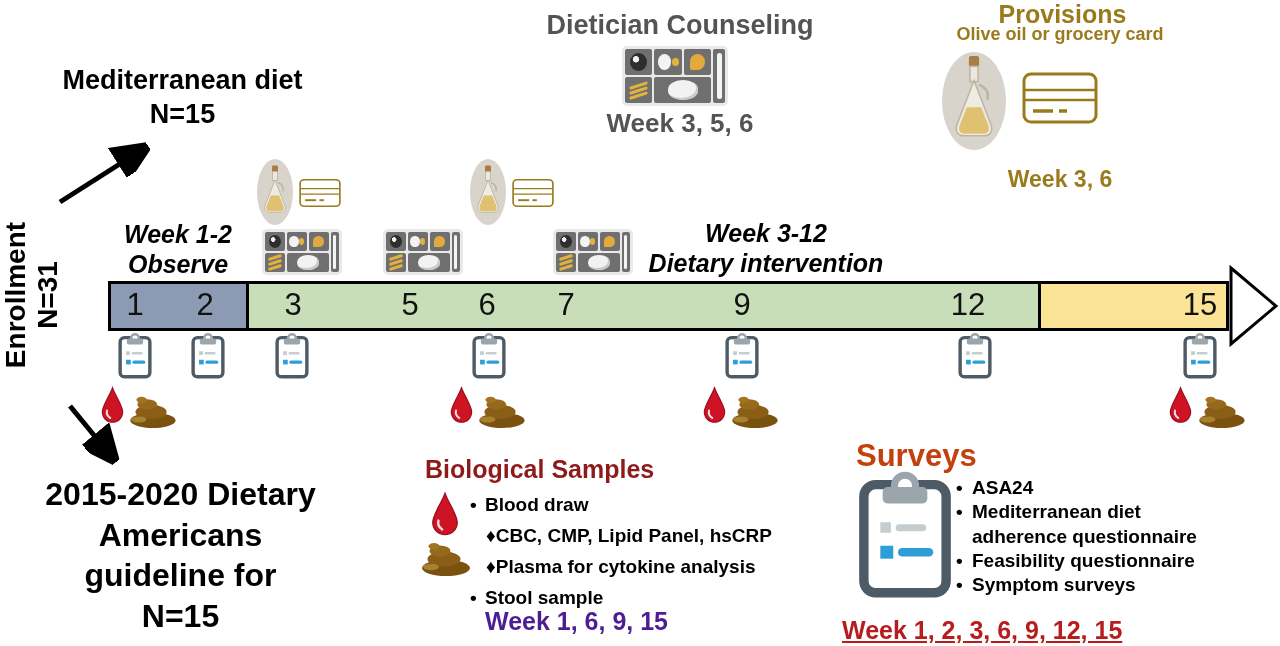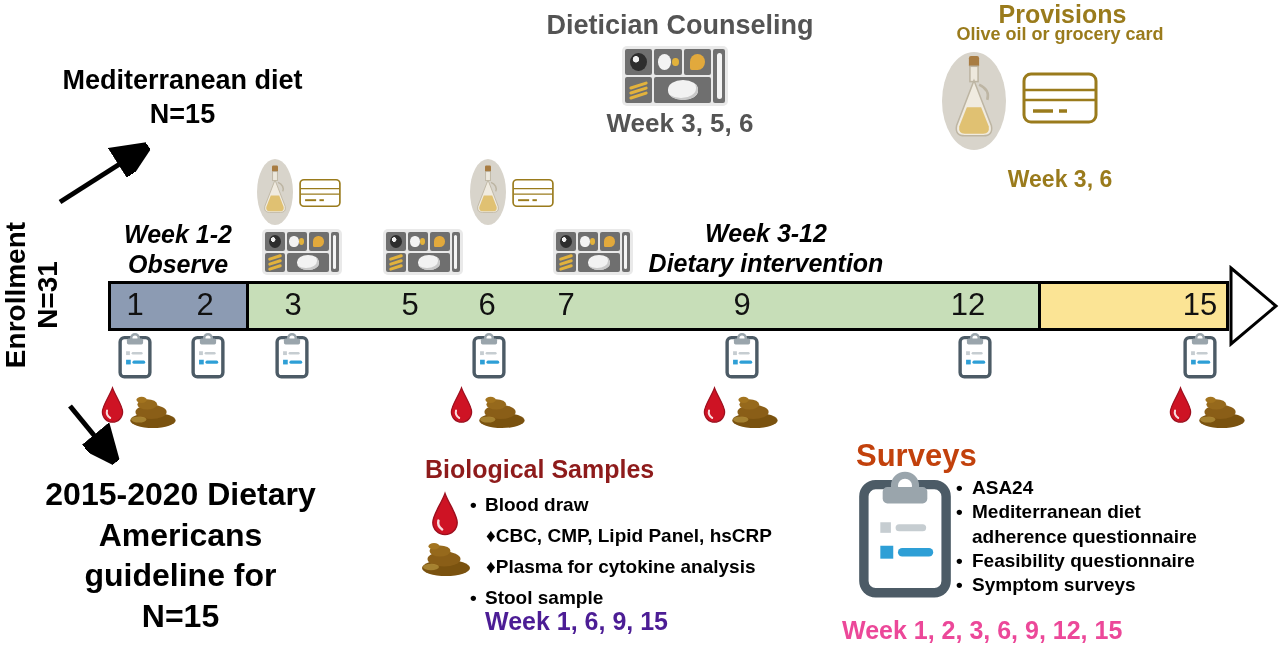--- a/index.html
+++ b/index.html
@@ -80,21 +80,21 @@
   .bio-list .li.sub { padding-left:16px; }
   .bio-list .mk { width:15px; }
   .bio-list .li.sub .mk { width:auto; }
   .bio-weeks { left:443px; top:607px; font-size:25px; color:#4c1d95;margin-left:42px; }
 
   .sur-title { left:856px; top:438px; font-size:31px; color:#c2410c; }
   .sur-list  { left:956px; top:476px; width:278px; font-size:19px; }
   .sur-list .li { display:flex; line-height:1.28; }
   .sur-list .mk { width:16px; }
   .sur-list .tx { flex:1; }
-  .sur-weeks { left:842px; top:616px; font-size:25px; color:#ec4899; }
+  .sur-weeks { left:842px; top:616px; font-size:25px; color:#b91c1c;text-decoration:underline; }
 </style>
 </head>
 <body>
 
 <div id="stage">
 
   <div class="abs arm-top ctr b">
     <div>Mediterranean diet</div>
     <div>N=15</div>
   </div>

